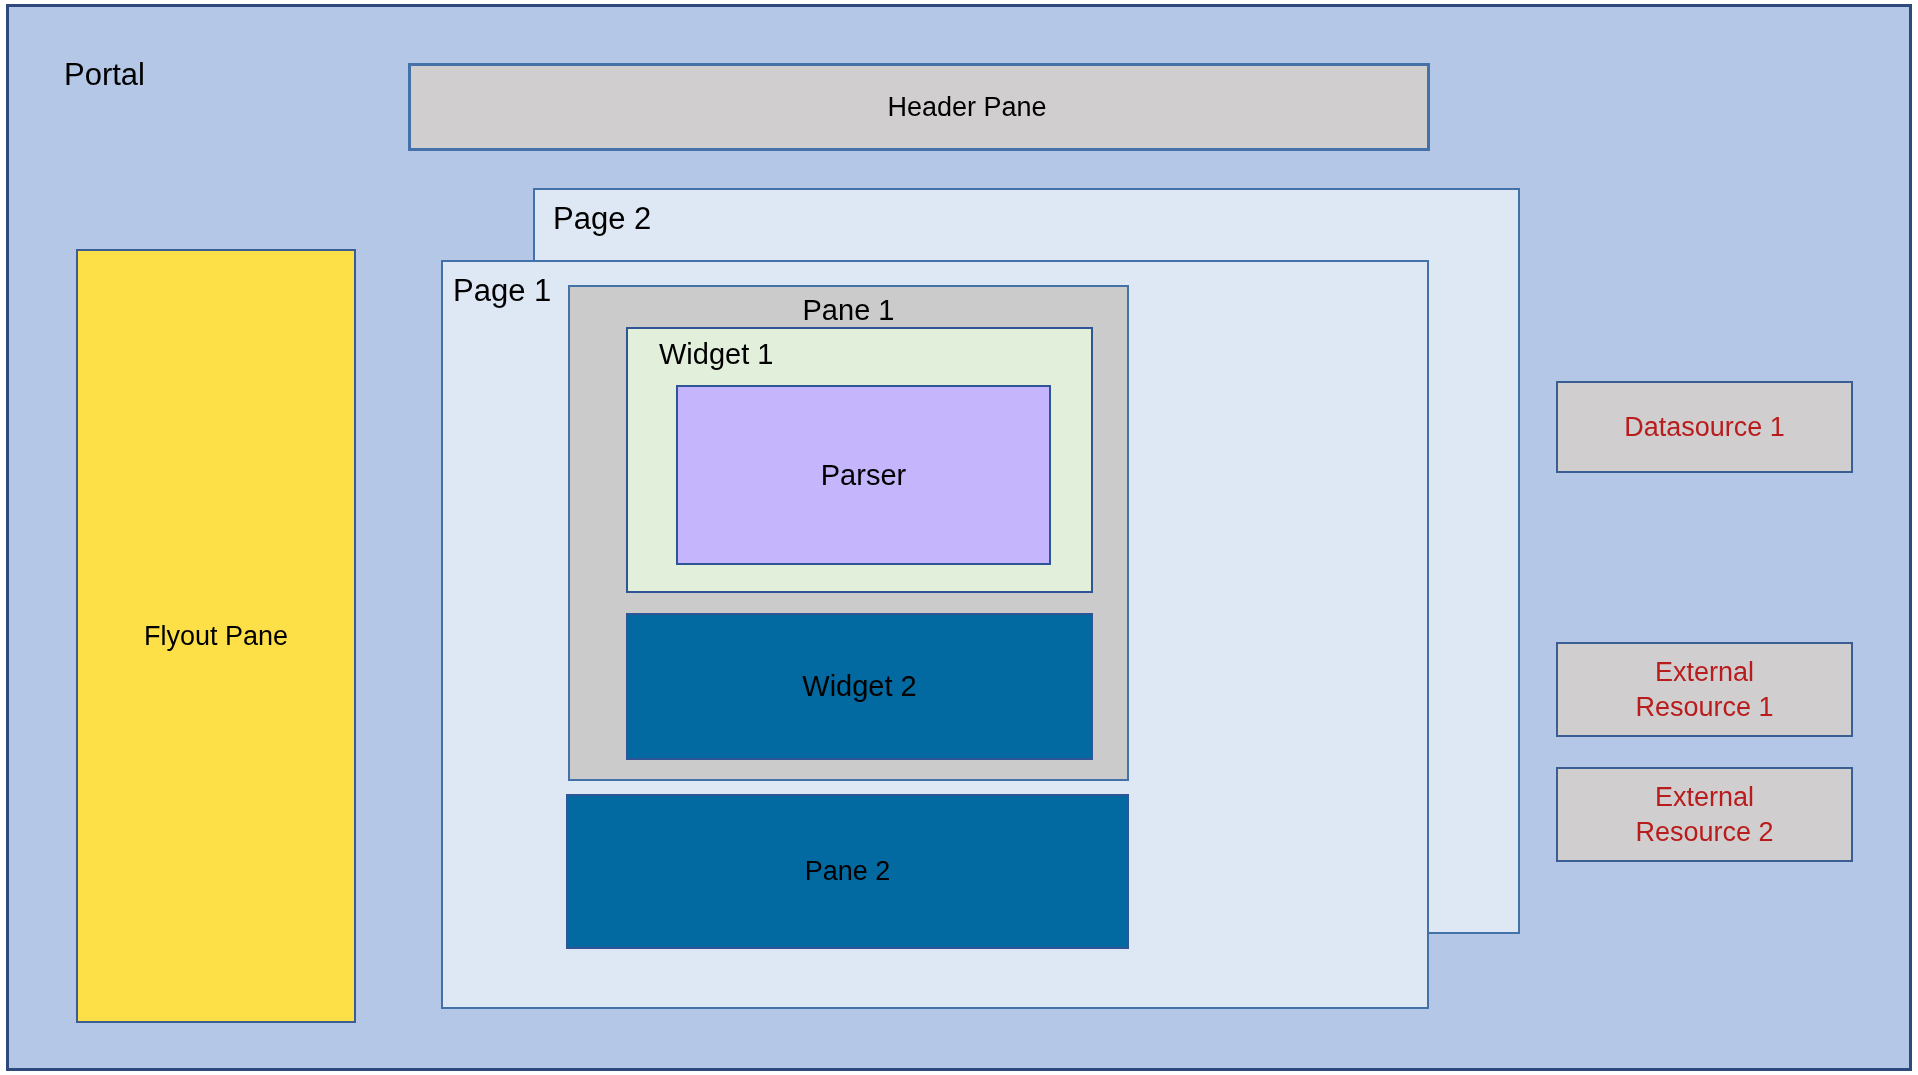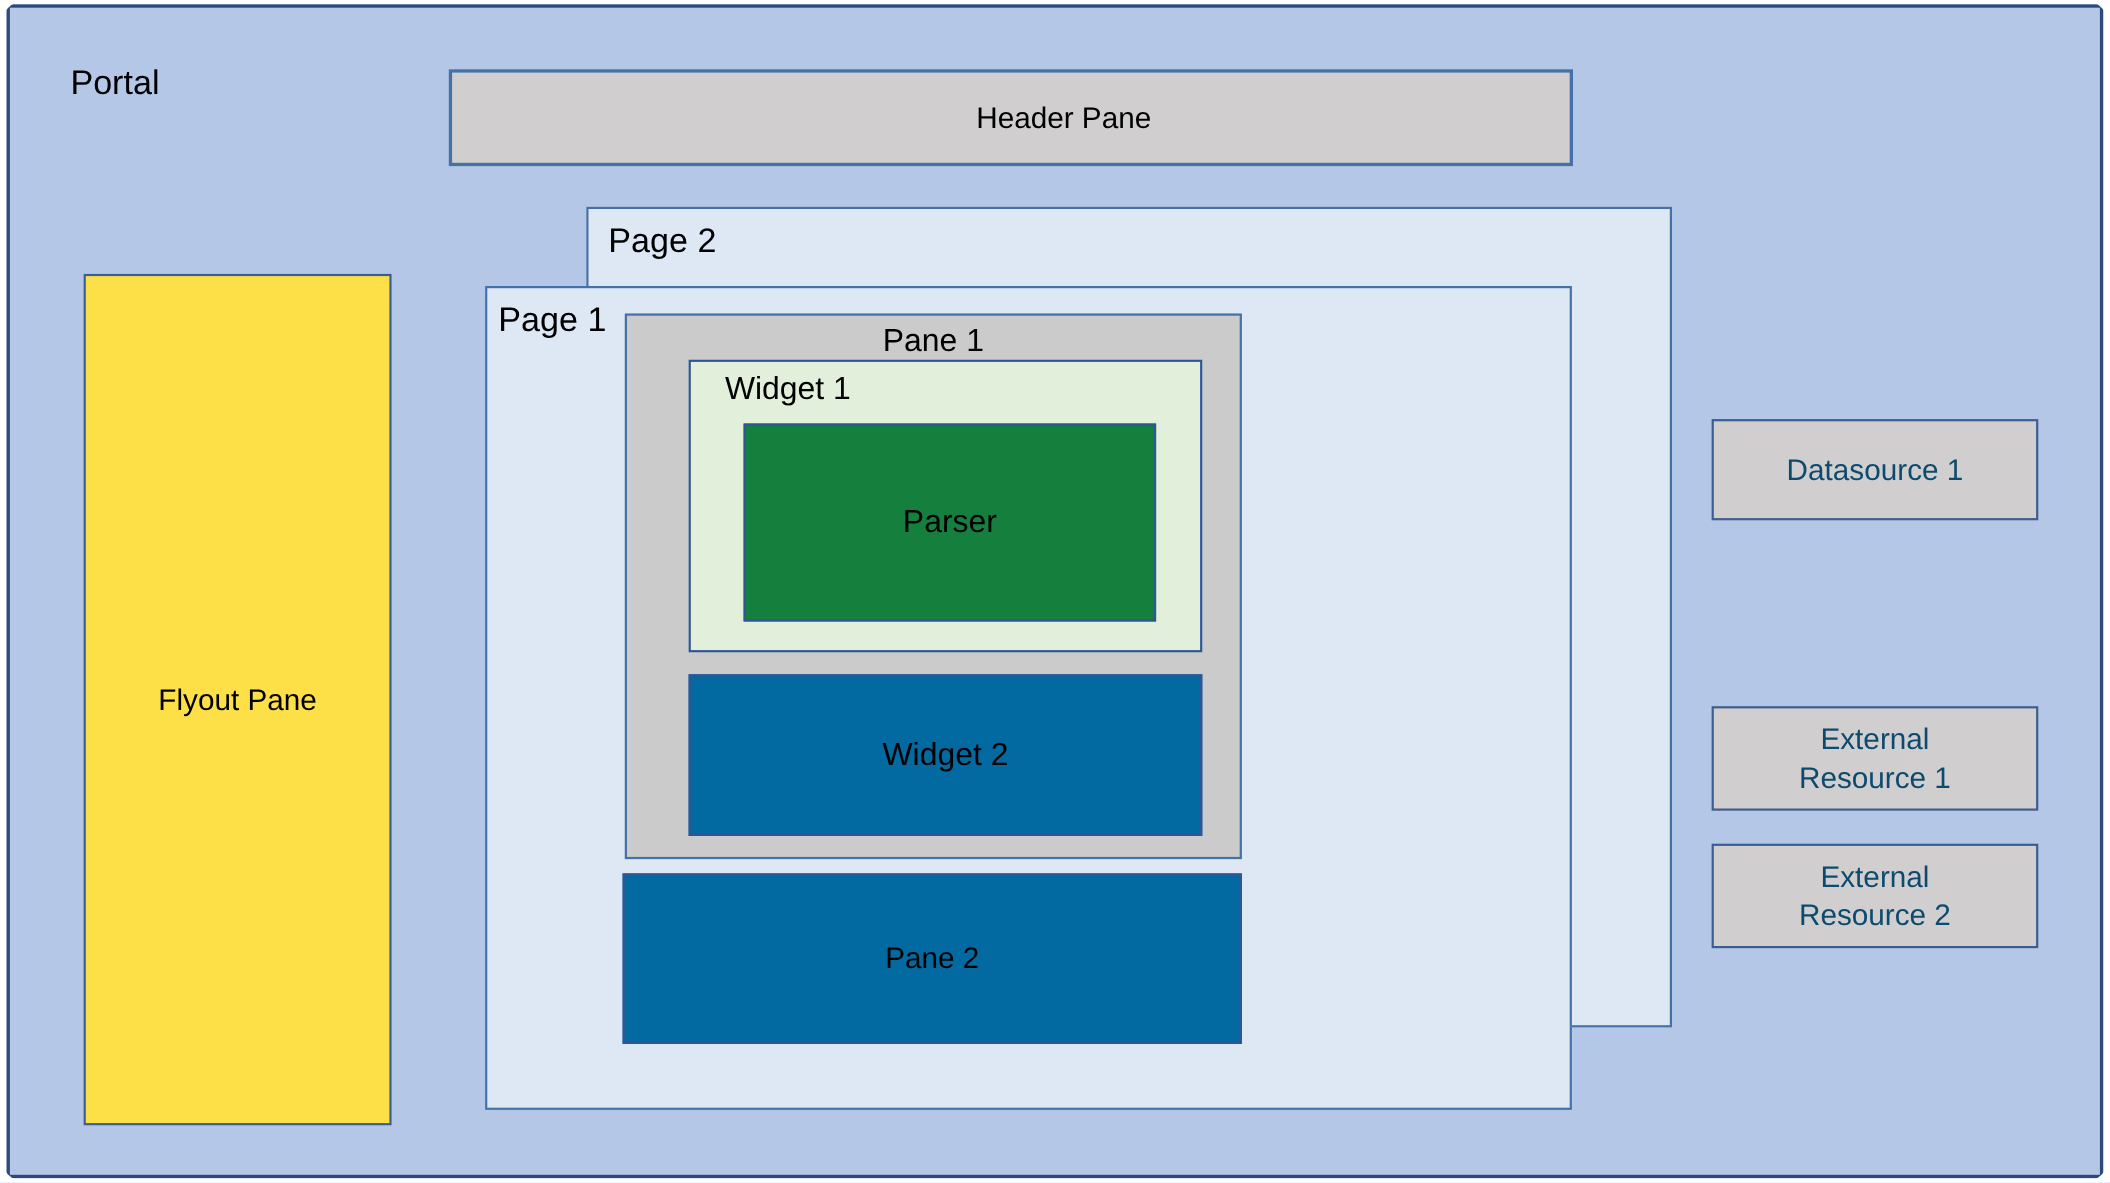--- a/index.html
+++ b/index.html
@@ -7,21 +7,20 @@
     padding: 0;
     background: #ffffff;
   }
   #canvas {
     position: relative;
     width: 1918px;
     height: 1075px;
     background: #ffffff;
     font-family: "Liberation Sans", sans-serif;
     overflow: hidden;
-    border-radius: 25px;
   }
 
   
   .box {
     position: absolute;
     box-sizing: border-box;
     border: 2px solid #4472A8;
   }
   .lbl {
     position: absolute;
@@ -101,21 +100,21 @@
     background: #E2EFDA;
     border: 2px solid #2F5597;
   }
 
   
   #parser {
     left: 676px;
     top: 385px;
     width: 375px;
     height: 180px;
-    background: #15803d;
+    background: #c4b5fd;
     border: 2px solid #2F5597;
   }
 
   
   #widget-2 {
     left: 626px;
     top: 613px;
     width: 467px;
     height: 147px;
     background: #0369a1;
@@ -145,21 +144,21 @@
     justify-content: center;
     text-align: center;
   }
   #res-0 { top: 381px; height: 92px; }
   #res-1 { top: 506px; height: 92px; }
   #res-2 { top: 642px; height: 95px; }
   #res-3 { top: 767px; height: 95px; }
 
   .res-label {
     font-size: 27px;
-    color: #0c4a6e;
+    color: #b91c1c;
     line-height: 1.26;
   }
 
   
   #portal-label    { left: 55px;  top: 52px;  font-size: 31px; }
   #header-label    { left: 0;     top: 0;     width: 100%; height: 100%;
                      display:flex; align-items:center; justify-content:center;
                      font-size: 27px; padding-left: 48px; }
   #flyout-label    { left: 0;     top: 0;     width: 100%; height: 100%;
                      display:flex; align-items:center; justify-content:center;

